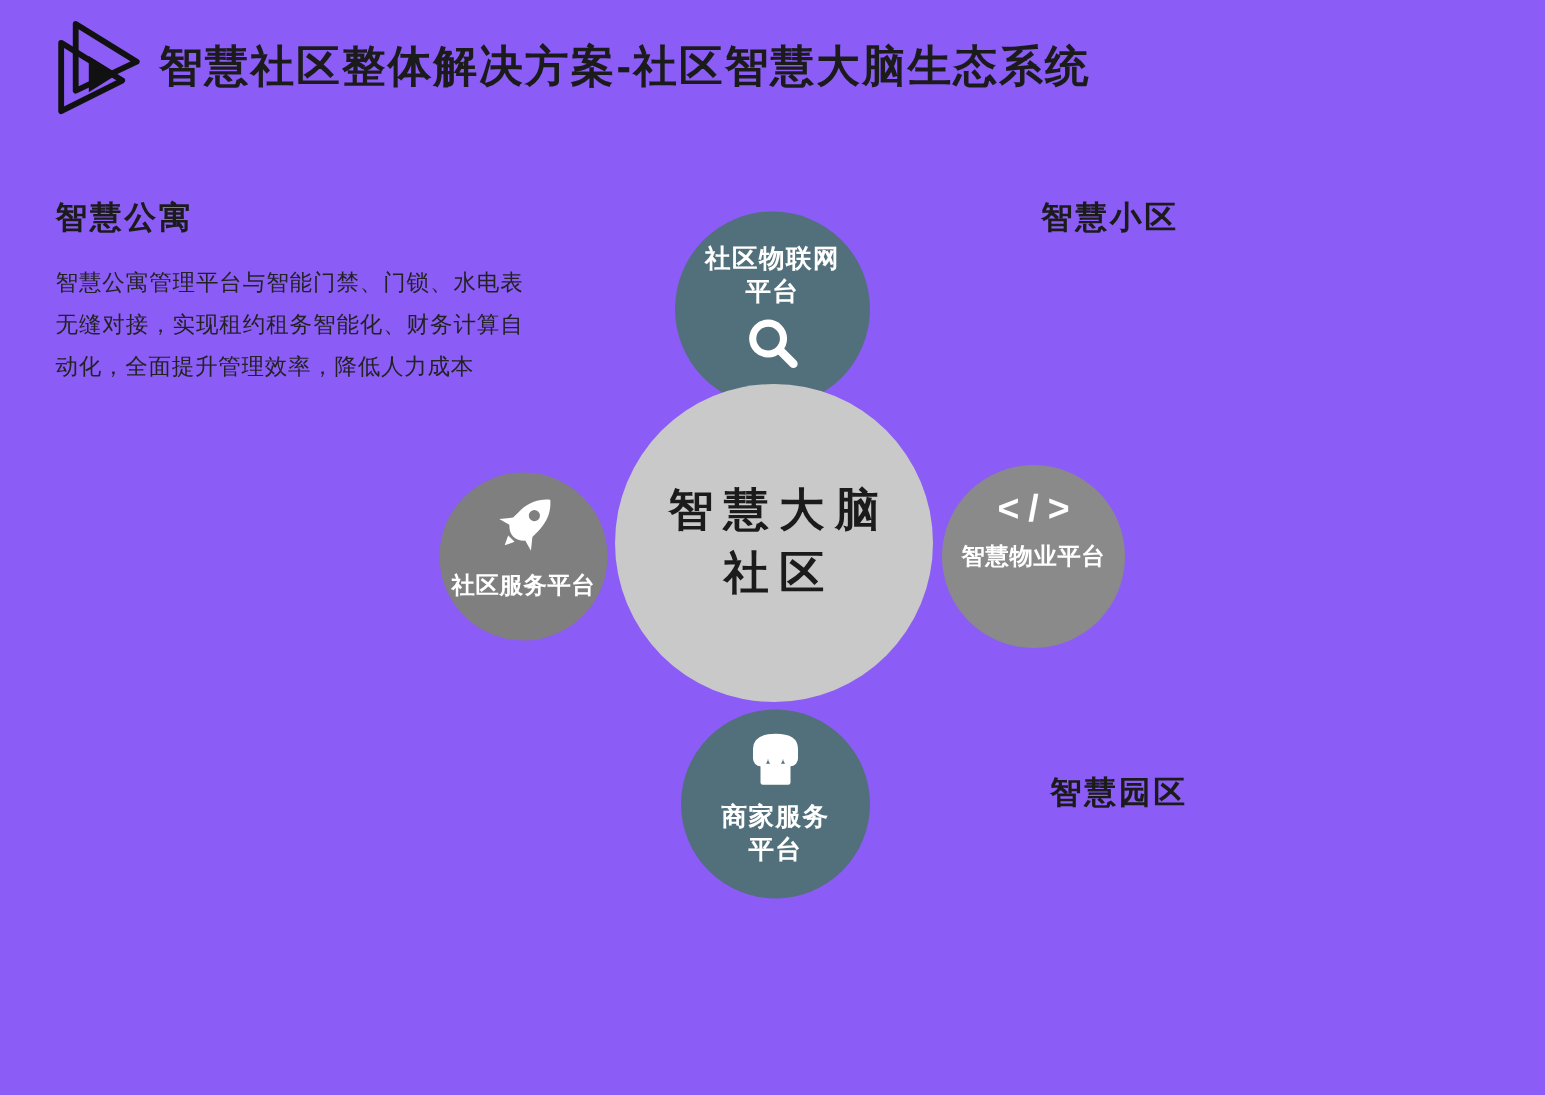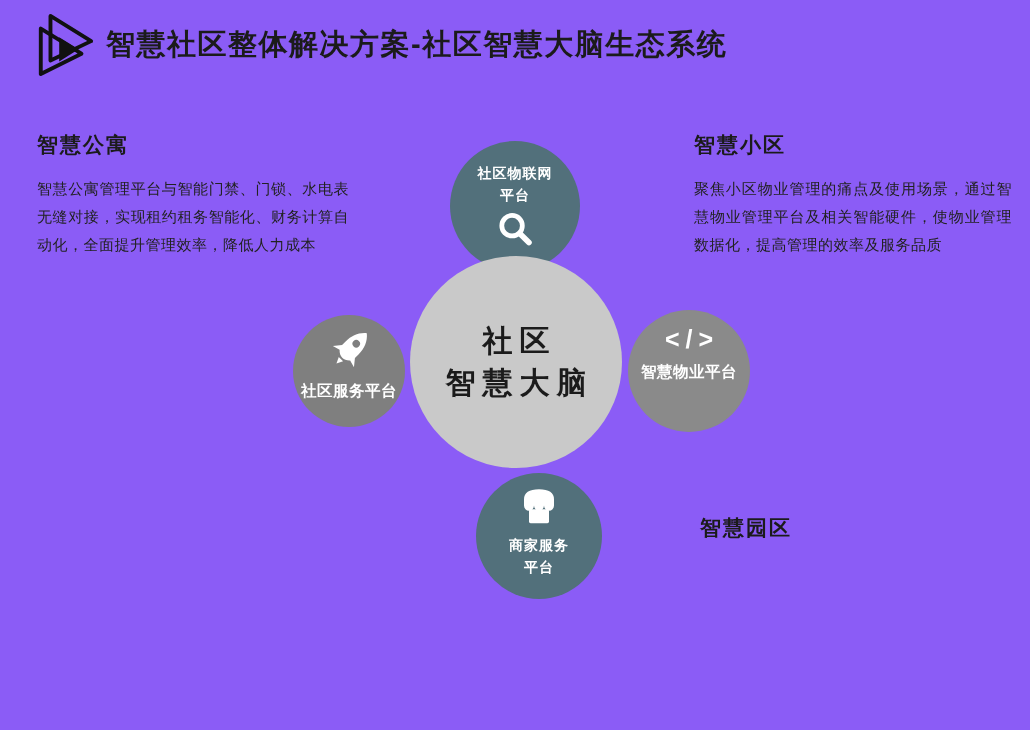--- a/index.html
+++ b/index.html
@@ -75,38 +75,38 @@
     letter-spacing: 7px;
     text-indent: 7px; 
   }
   .c-top {
     left: 450px; top: 141px; width: 130px; height: 130px;
     background: var(--teal, #52707b);
     z-index: 1;
     padding-top: 21px;
   }
   .c-bottom {
-    left: 476px; top: 473px; width: 126px; height: 126px;
+    left: 454px; top: 473px; width: 126px; height: 126px;
     background: var(--teal, #52707b);
     z-index: 1;
     padding-top: 9px;
   }
   .c-left {
     left: 293px; top: 315px; width: 112px; height: 112px;
     background: var(--gray-left, #7f7f7f);
     z-index: 1;
     padding-top: 8px;
   }
   .c-right {
     left: 628px; top: 310px; width: 122px; height: 122px;
     background: var(--gray-right, #8a8a8a);
     z-index: 1;
     padding-top: 12px;
   }
-  .sat-label2 { font-size: 14px; line-height: 22px; letter-spacing: 1px; }
+  .sat-label2 { font-size: 17px; line-height: 22px; letter-spacing: 1px; }
   .sat-label  { font-size: 15.5px; line-height: 20px; letter-spacing: 0.5px; white-space: nowrap; }
   .code-glyph {
     font-size: 25px;
     font-weight: 700;
     letter-spacing: 6px;
     text-indent: 6px;
     line-height: 34px;
     margin-bottom: 6px;
   }
   .c-top svg.search    { margin-top: 1px; }
@@ -127,21 +127,20 @@
     <h1 class="title">智慧社区整体解决方案-社区智慧大脑生态系统</h1>
   </div>
 
   <div class="section top-row sec-tl">
     <h2>智慧公寓</h2>
     <p>智慧公寓管理平台与智能门禁、门锁、水电表无缝对接，实现租约租务智能化、财务计算自动化，全面提升管理效率，降低人力成本</p>
   </div>
 
   <div class="section top-row sec-tr">
     <h2>智慧小区</h2>
-    <p>聚焦小区物业管理的痛点及使用场景，通过智慧物业管理平台及相关智能硬件，使物业管理数据化，提高管理的效率及服务品质</p>
   </div>
 
 
   <div class="section bottom-row sec-br">
     <h2>智慧园区</h2>
   </div>
 
   <div class="circle c-top">
     <div class="sat-label2">社区物联网</div>
     <div class="sat-label2">平台</div>
@@ -156,22 +155,22 @@
       <g transform="rotate(45 12 12)">
         <path fill="#ffffff" d="M12 1.2 C14.7 3.4 15.9 6.6 15.9 10 L15.9 12.3 L18.4 15.4 L15.2 14.5 C14.3 15.5 13.2 16.1 12 16.1 C10.8 16.1 9.7 15.5 8.8 14.5 L5.6 15.4 L8.1 12.3 L8.1 10 C8.1 6.6 9.3 3.4 12 1.2 Z"></path>
         <circle cx="12" cy="7.6" r="1.6" fill="#7f7f7f"></circle>
         <path fill="#ffffff" d="M10.7 16.9 L12 19.6 L13.3 16.9 Z"></path>
       </g>
     </svg>
     <div class="sat-label">社区服务平台</div>
   </div>
 
   <div class="circle c-center">
+    <div class="line">智慧大脑</div>
     <div class="line">社区</div>
-    <div class="line">智慧大脑</div>
   </div>
 
   <div class="circle c-right">
     <div class="code-glyph">&lt;/&gt;</div>
     <div class="sat-label">智慧物业平台</div>
   </div>
 
   <div class="circle c-bottom">
     <svg class="store" width="48" height="48" viewBox="0 0 24 24" aria-hidden="true">
       <rect x="7" y="13.6" width="10" height="7" rx="0.8" fill="#ffffff"></rect>

